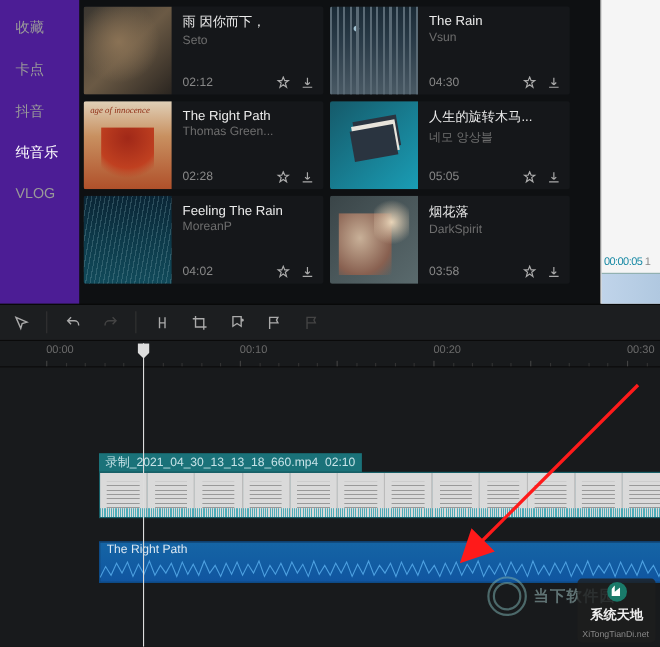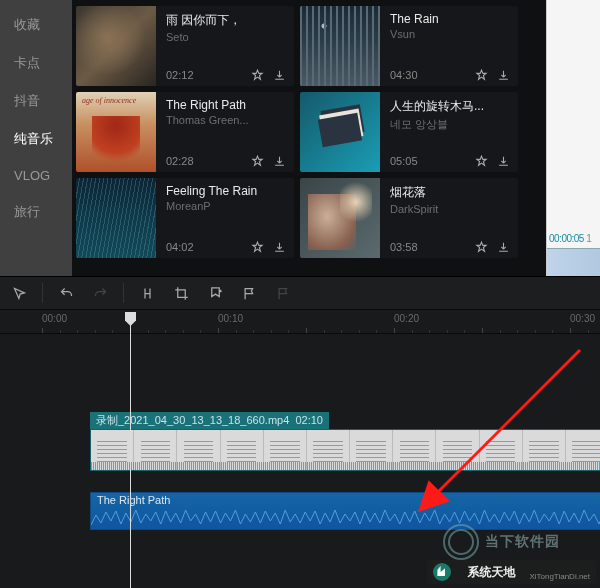--- a/index.html
+++ b/index.html
@@ -1,20 +1,20 @@
 <!DOCTYPE html>
 <html><head>
 <meta charset="utf-8">
 <style>
 * { margin: 0; padding: 0; box-sizing: border-box; }
 body { width: 600px; height: 588px; background: #1a1a1a; font-family: "Microsoft YaHei", Arial, sans-serif; overflow: hidden; position: relative; }
 
 
 .top-panel { display: flex; height: 276px; background: #0e1012; }
-.sidebar { width: 72px; padding-top: 6px; background: #404040; }
+.sidebar { width: 72px; padding-top: 6px; background: #4c1d95; }
 .sidebar-item { color: #999; font-size: 13px; padding: 10px 14px; cursor: pointer; }
 .sidebar-item.active { color: #fff; }
 
 .music-grid { flex: 1; display: grid; grid-template-columns: repeat(2, 218px); gap: 6px 6px; padding: 6px 4px; align-content: start; }
 .track-card { display: flex; height: 80px; background: #15171a; border-radius: 2px; overflow: hidden; }
 .album-art { width: 80px; height: 80px; flex-shrink: 0; }
 .track-meta { flex: 1; padding: 6px 8px 4px 10px; display: flex; flex-direction: column; position: relative; }
 .track-title { color: #eaeaea; font-size: 12px; white-space: nowrap; overflow: hidden; text-overflow: ellipsis; max-width: 120px; }
 .track-artist { color: #6e6e6e; font-size: 11px; margin-top: 2px; white-space: nowrap; overflow: hidden; text-overflow: ellipsis; max-width: 120px; }
 .track-bottom { margin-top: auto; display: flex; align-items: center; gap: 10px; }
@@ -75,37 +75,36 @@
 .audio-wave svg { width:100%; height:100%; }
 
 
 .arrow-anno { position:absolute; pointer-events:none; z-index:60; }
 
 
 .wm1 { position:absolute; right:40px; bottom:28px; display:flex; align-items:center; gap:6px; opacity:0.55; z-index:70; pointer-events:none; }
 .wm1-ring { width:36px; height:36px; border:2px solid #7aa; border-radius:50%; display:flex; align-items:center; justify-content:center; position:relative; }
 .wm1-ring::before{content:"";position:absolute;width:22px;height:22px;border:2px solid #7aa;border-radius:50%;}
 .wm1-text { color:#9bb; font-size:14px; font-weight:bold; letter-spacing:1px; }
-.wm2 { position:absolute; right:4px; bottom:4px; z-index:71; display:flex; align-items:center; background:rgba(30,30,30,0.8); padding:3px 6px; border-radius:4px; gap:16px; pointer-events:none; }
+.wm2 { position:absolute; right:4px; bottom:4px; z-index:71; display:flex; align-items:center; background:rgba(30,30,30,0.8); padding:3px 6px; border-radius:4px; gap:4px; pointer-events:none;flex-direction:column; }
 .wm2-logo { width:18px; height:18px; background:#1a7a6a; border-radius:50%; position:relative; }
 .wm2-logo::after{content:"";position:absolute;left:4px;top:3px;width:8px;height:10px;background:#fff;clip-path:polygon(0 100%,0 40%,40% 0,40% 60%,100% 20%,100% 100%);}
 .wm2-text { color:#eee; font-size:12px; font-weight:bold; }
 .wm2-sub { color:#888; font-size:8px; margin-left:-2px; align-self:flex-end; }
 </style>
 </head>
 <body>
 
 <div class="top-panel">
   <div class="sidebar">
     <div class="sidebar-item">收藏</div>
     <div class="sidebar-item">卡点</div>
     <div class="sidebar-item">抖音</div>
     <div class="sidebar-item active">纯音乐</div>
     <div class="sidebar-item">VLOG</div>
-    <div class="sidebar-item">旅行</div>
   </div>
 
   <div class="music-grid">
 
     <div class="track-card">
       <div class="album-art art1"></div>
       <div class="track-meta">
         <div class="track-title">雨 因你而下，</div>
         <div class="track-artist">Seto</div>
         <div class="track-bottom">

